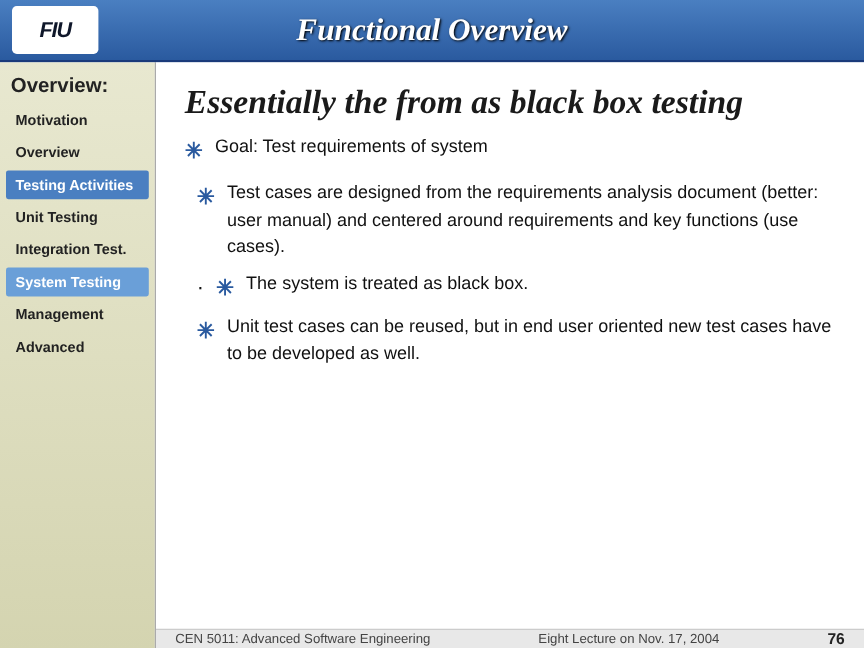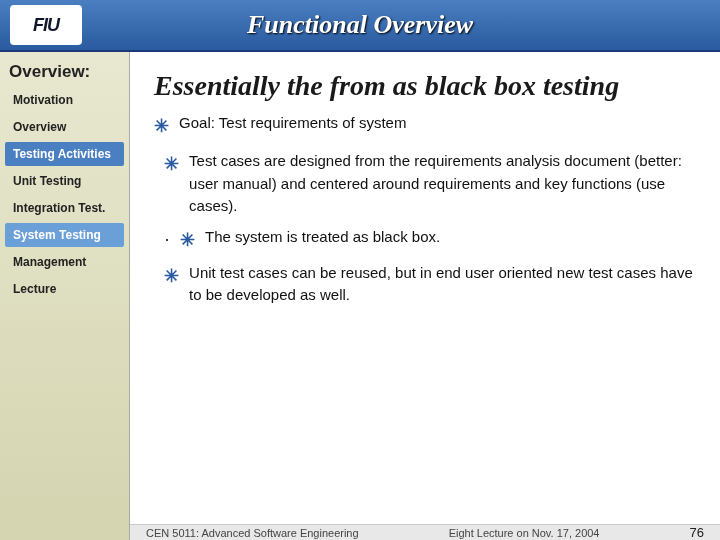--- a/index.html
+++ b/index.html
@@ -175,21 +175,21 @@
       display: flex;
       align-items: center;
       justify-content: space-between;
       padding: 0 16px;
       font-size: 11px;
       color: #444;
     }
 
     .footer-right {
       font-size: 13px;
-      font-weight: normal;
+      font-weight: bold;
       color: #222;
     }
   </style>
 </head>
 <body>
 
 <div class="header">
   <div class="header-inner">
     <div class="logo-area">
       <div class="logo-box">FIU</div>
@@ -202,21 +202,21 @@
 
   <nav class="sidebar">
     <div class="sidebar-overview-label">Overview:</div>
     <button class="sidebar-item">Motivation</button>
     <button class="sidebar-item">Overview</button>
     <button class="sidebar-item active">Testing Activities</button>
     <button class="sidebar-item">Unit Testing</button>
     <button class="sidebar-item">Integration Test.</button>
     <button class="sidebar-item highlighted">System Testing</button>
     <button class="sidebar-item">Management</button>
-    <button class="sidebar-item">Lecture</button>
+    <button class="sidebar-item">Advanced</button>
   </nav>
 
   <div class="content">
     <div class="content-title">Essentially the from as black box testing</div>
 
     <div class="bullet-section">
       <div class="bullet-item">
         <span class="bullet-symbol">✳</span>
         <span class="bullet-text">Goal: Test requirements of system</span>
       </div>

